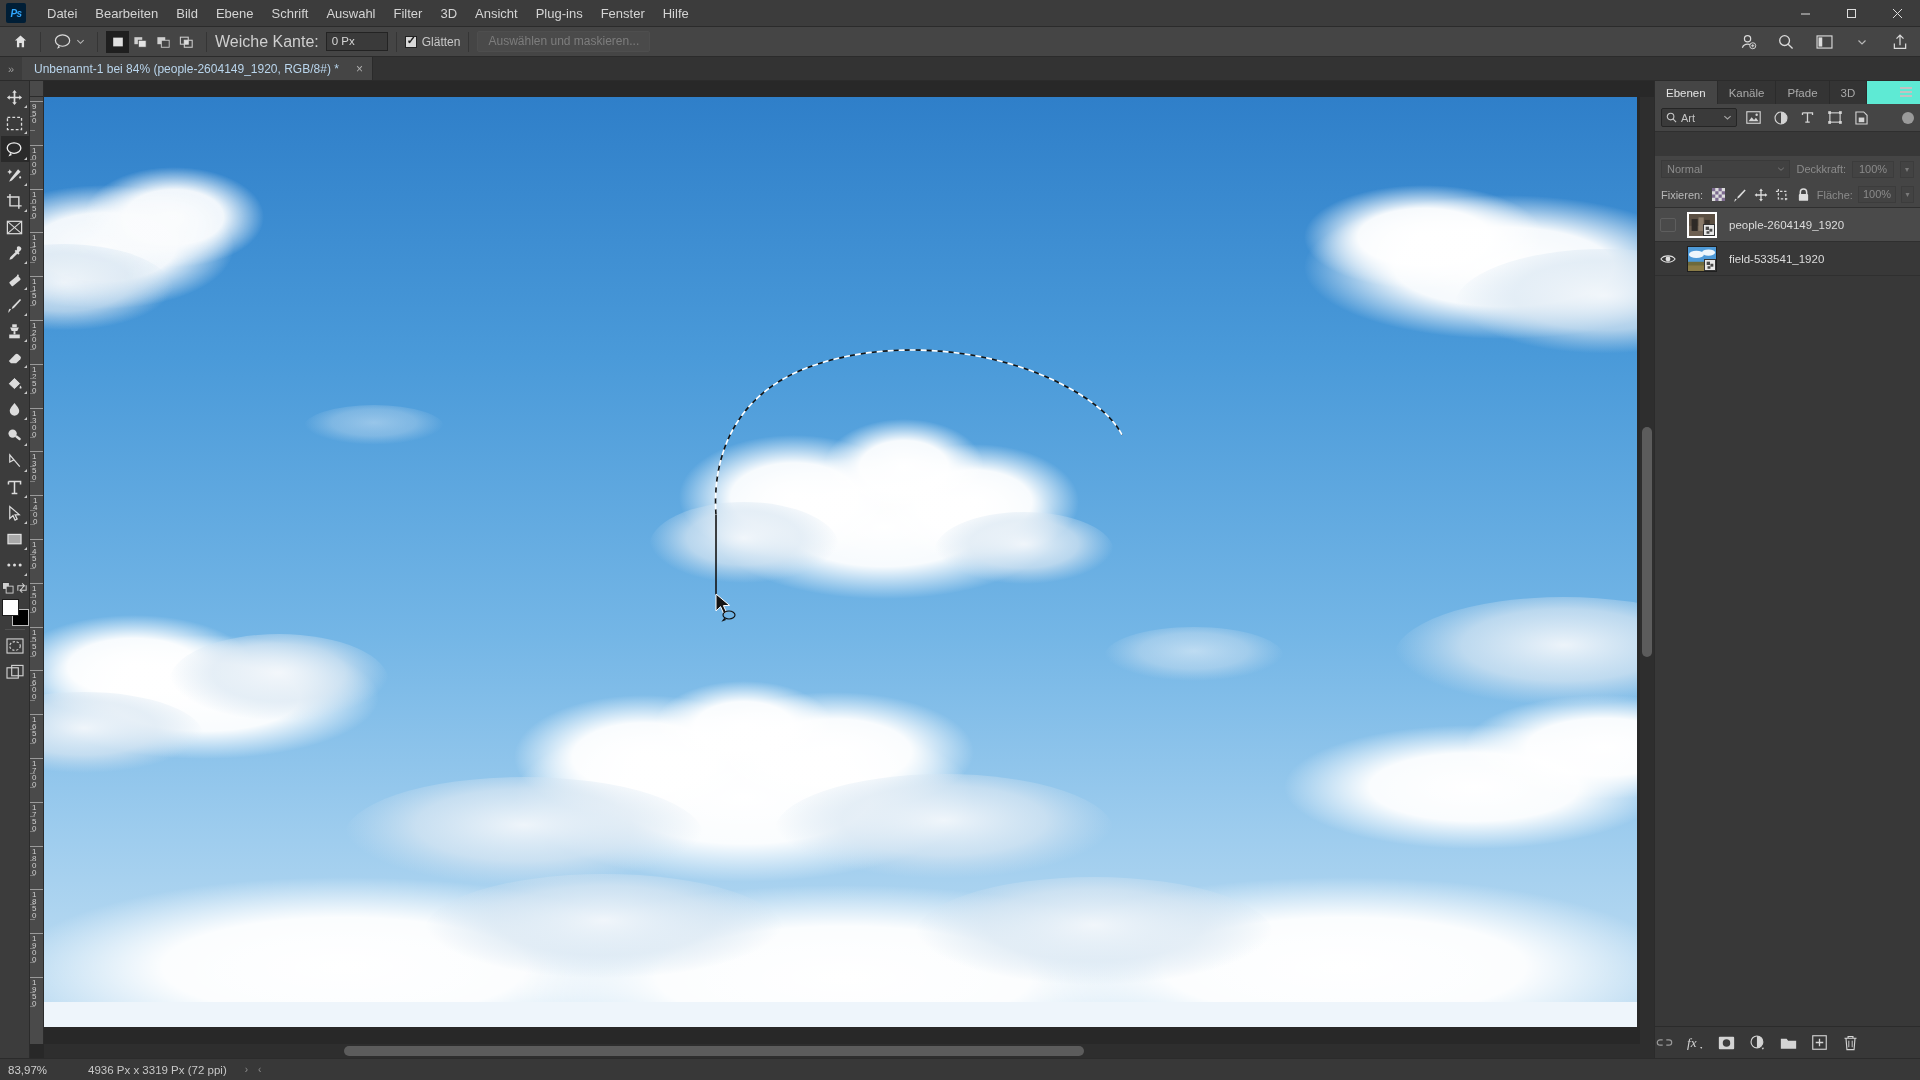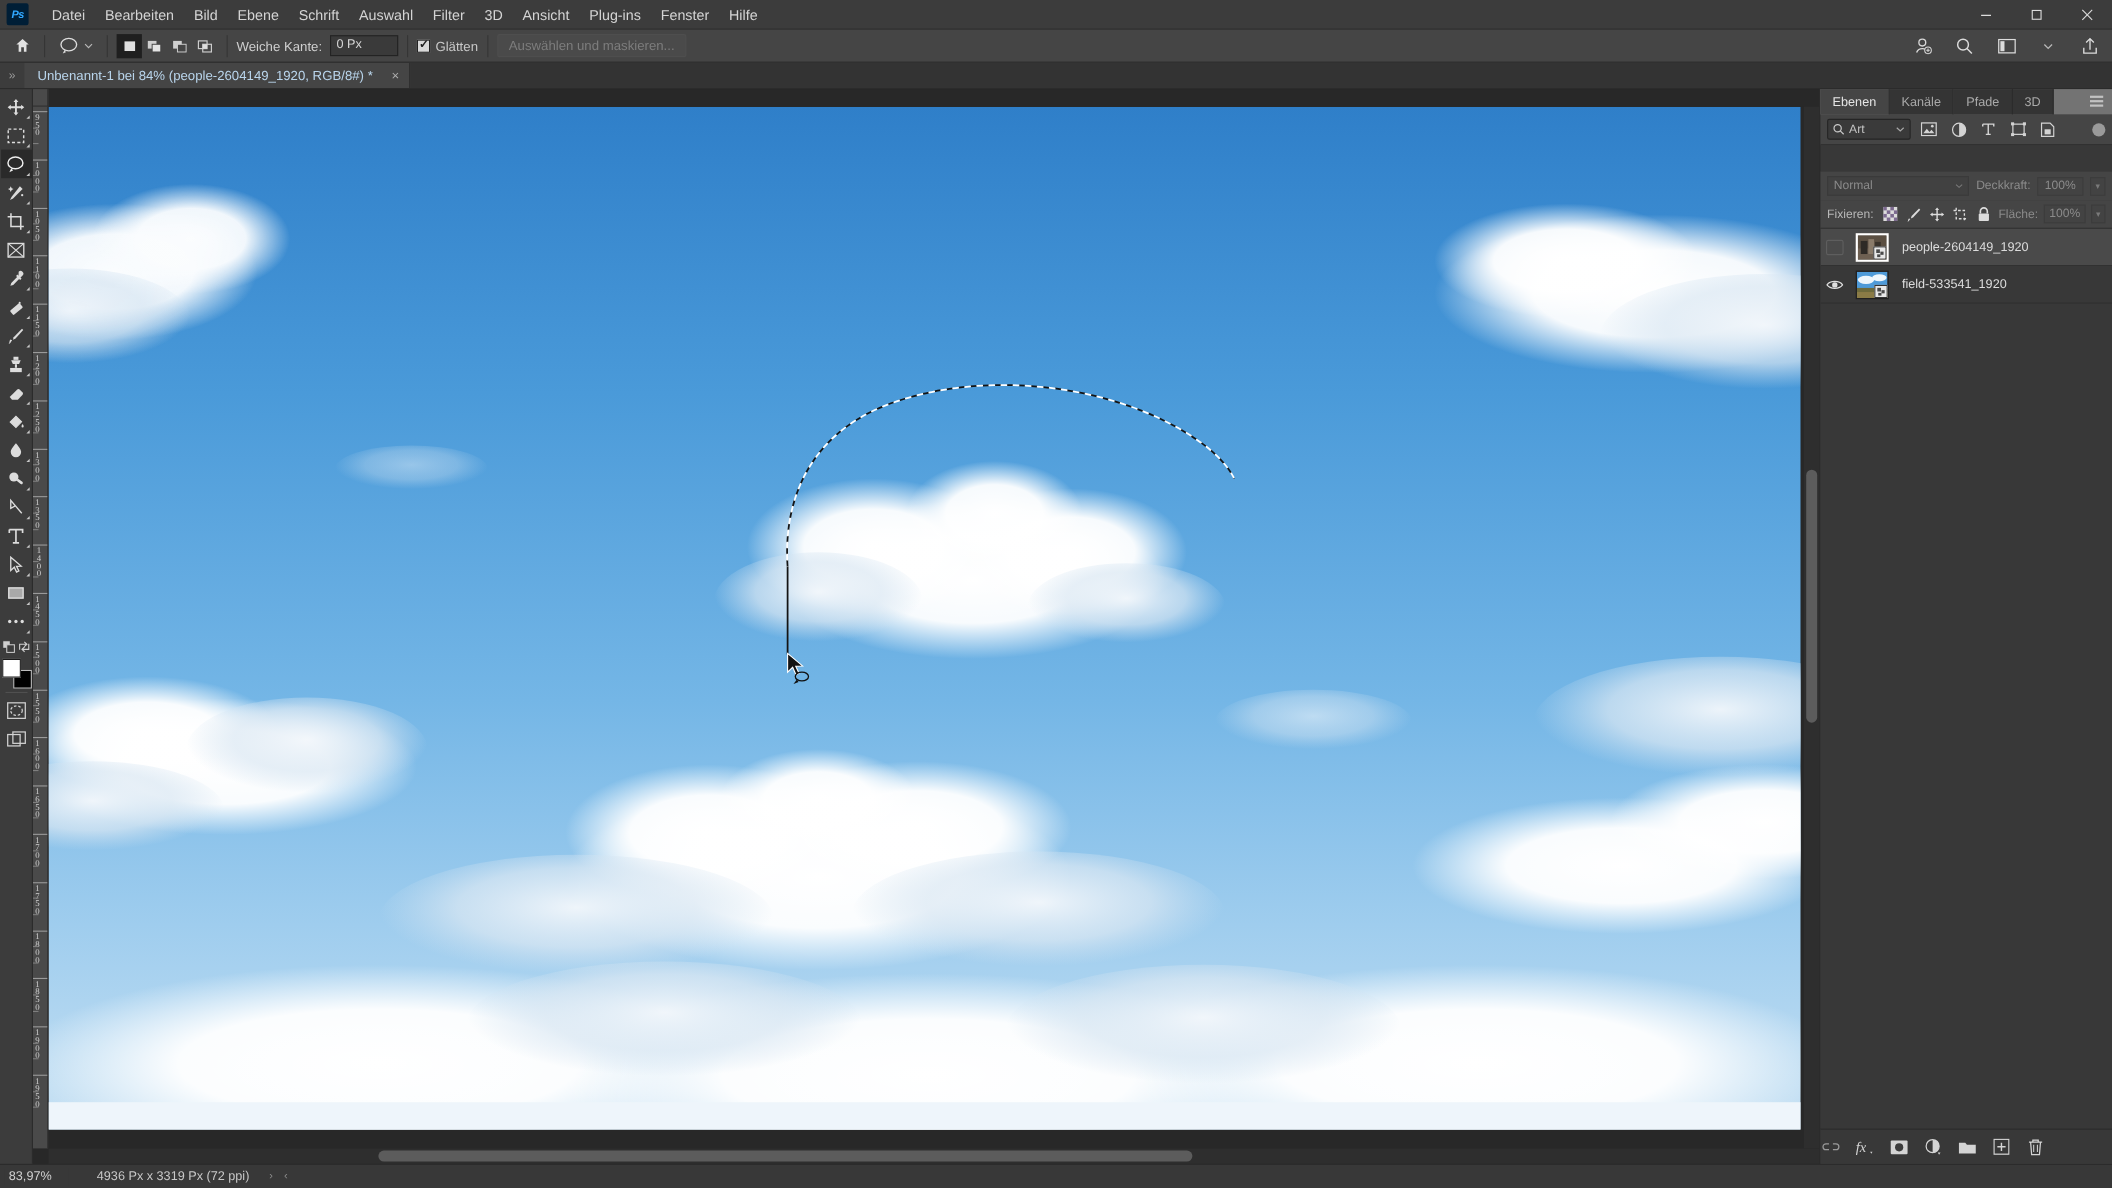--- a/index.html
+++ b/index.html
@@ -14,21 +14,21 @@
   .win-btn { width:46px; height:27px; display:flex; align-items:center; justify-content:center; color:#d0d0d0; font-size:11px; }
 
   
   #optionsbar { height:30px; background:#454545; display:flex; align-items:center; border-bottom:1px solid #2b2b2b; padding-left:8px; position:relative; }
   .ob-sep { width:1px; height:20px; background:#353535; margin:0 8px; }
   .ob-icon { width:24px; height:24px; display:flex; align-items:center; justify-content:center; color:#d4d4d4; }
   .lasso-group { display:flex; align-items:center; gap:2px; padding:0 4px; }
   .sel-modes { display:flex; }
   .sel-mode { width:23px; height:22px; display:flex; align-items:center; justify-content:center; }
   .sel-mode.active { background:#1f1f1f; }
-  .ob-label { font-size:12px; color:#cfcfcf; margin-right:7px; }
+  .ob-label { font-size:16px; color:#cfcfcf; margin-right:7px; }
   .ob-input { width:62px; height:19px; background:#3a3a3a; border:1px solid #232323; color:#d6d6d6; font-size:11.5px; padding-left:5px; line-height:17px; }
   .ob-check { display:flex; align-items:center; gap:5px; }
   .chk-box { width:12px; height:12px; background:#d8d8d8; border:1px solid #232323; position:relative; }
   .chk-box:after { content:"✓"; position:absolute; left:1px; top:-3px; font-size:11px; color:#1d1d1d; font-weight:bold;}
   .ob-btn { height:21px; border:1px solid #4e4e4e; background:#4a4a4a; color:#7d7d7d; font-size:12px; padding:0 10px; line-height:19px; border-radius:2px; }
   #right-top-icons { position:absolute; right:8px; display:flex; align-items:center; gap:14px; }
 
   
   #tabbar { height:24px; background:#333; display:flex; align-items:stretch; border-bottom:1px solid #2b2b2b; }
   #collapse-arrows { width:22px; display:flex; align-items:center; justify-content:center; font-size:11px; color:#9a9a9a; background:#3c3c3c; }
@@ -49,33 +49,33 @@
   .sw-fg { position:absolute; left:1px; top:1px; width:17px; height:17px; background:#fff; border:1px solid #1c1c1c; }
   .sw-bg { position:absolute; left:11px; top:11px; width:17px; height:17px; background:#000; border:1px solid #bcbcbc; }
   .mini-sw { width:26px; height:12px; position:relative; }
 
   
   #canvaswrap { flex:1; display:flex; flex-direction:column; background:#282828; min-width:0; position:relative;}
   #ruler-h { height:16px; background:#4a4a4a; border-bottom:1px solid #2b2b2b; display:flex; position:relative; overflow:hidden; margin-left:14px;}
   #canvas-row { flex:1; display:flex; min-height:0; }
   #ruler-v { width:14px; background:#4a4a4a; border-right:1px solid #2b2b2b; position:relative; overflow:hidden; flex:none; }
   .vtick { position:absolute; left:0; width:14px; border-top:1px solid #9a9a9a; font-size:8px; color:#d0d0d0; }
-  .vtick span { display:block; width:7px; word-wrap:break-word; line-height:7px; padding-left:2px; padding-top:1px; letter-spacing:-0.5px;font-family:Liberation Serif, serif;}
+  .vtick span { display:block; width:7px; word-wrap:break-word; line-height:7px; padding-left:2px; padding-top:1px; letter-spacing:-0.5px;}
   .vtick.minor { border-top:1px solid #7e7e7e; width:5px; }
   #ruler-v-corner { width:14px; height:16px; background:#4a4a4a; border-right:1px solid #2b2b2b; border-bottom:1px solid #2b2b2b; flex:none;}
   #artboard { flex:1; position:relative; overflow:hidden; background:#282828; }
   #photo { position:absolute; left:0; top:0; width:1593px; height:930px; }
   #scroll-v { width:14px; background:#2e2e2e; position:relative; flex:none;}
   #scroll-v .thumb { position:absolute; left:2px; width:10px; background:#5c5c5c; border-radius:5px; }
   #scroll-h { height:14px; background:#2e2e2e; position:relative; margin-left:14px;}
   #scroll-h .thumb { position:absolute; top:2px; height:10px; background:#5c5c5c; border-radius:5px; }
 
   
   #rightpanel { width:266px; background:#383838; border-left:1px solid #2b2b2b; display:flex; flex-direction:column; flex:none;}
-  #panel-tabs { height:23px; background:#737373; display:flex; align-items:stretch; position:relative; }
+  #panel-tabs { height:23px; background:#5eead4; display:flex; align-items:stretch; position:relative; }
   .ptab { padding:0 11px; display:flex; align-items:center; font-size:11.5px; color:#a9a9a9; background:#343434; border-right:1px solid #2b2b2b;}
   .ptab.active { background:#454545; color:#e5e5e5; }
   #panel-menu { position:absolute; right:8px; top:6px; width:12px; }
   #panel-menu div { height:1.5px; background:#c2c2c2; margin-bottom:2.5px; }
   #filterbar { height:28px; background:#454545; display:flex; align-items:center; padding:0 6px; gap:6px; border-bottom:1px solid #2f2f2f;}
   #filter-select { width:76px; height:19px; background:#3a3a3a; border:1px solid #252525; display:flex; align-items:center; gap:4px; padding:0 4px; font-size:11px; color:#c4c4c4; border-radius:2px;}
   .filt-icon { width:21px; height:20px; display:flex; align-items:center; justify-content:center; color:#d2d2d2; }
   #filter-toggle { width:12px; height:12px; border-radius:50%; background:#9a9a9a; margin-left:auto; }
   #blendrow { height:26px; background:#454545; display:flex; align-items:center; padding:0 6px; gap:6px;margin-top:24px; }
   #blend-select { flex:1; height:18px; background:#414141; border:1px solid #3a3a3a; color:#8b8b8b; font-size:11px; padding-left:5px; line-height:16px; position:relative;}

